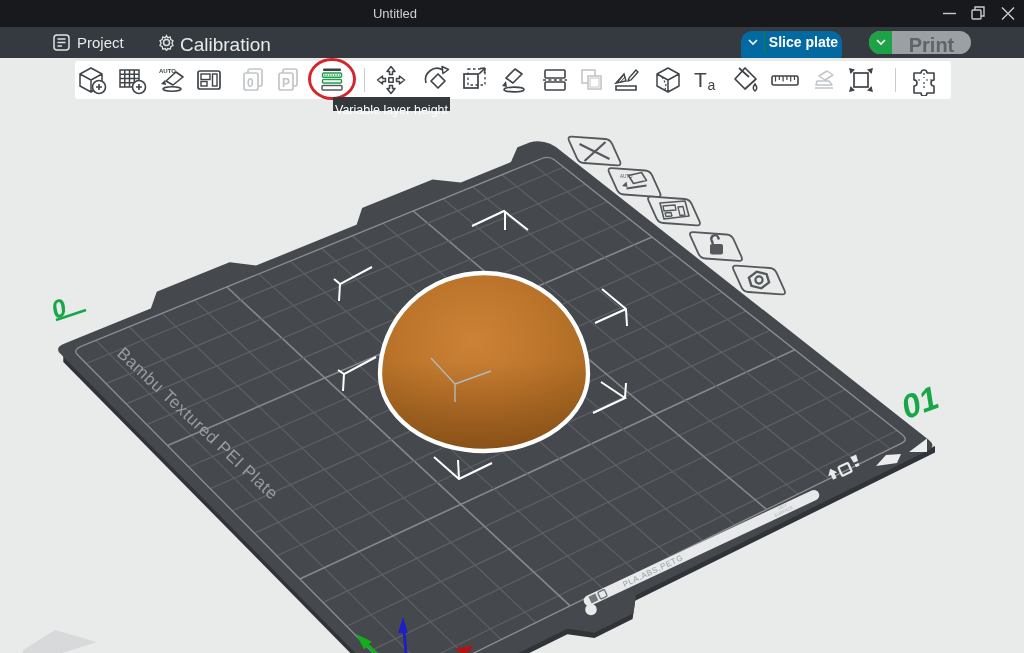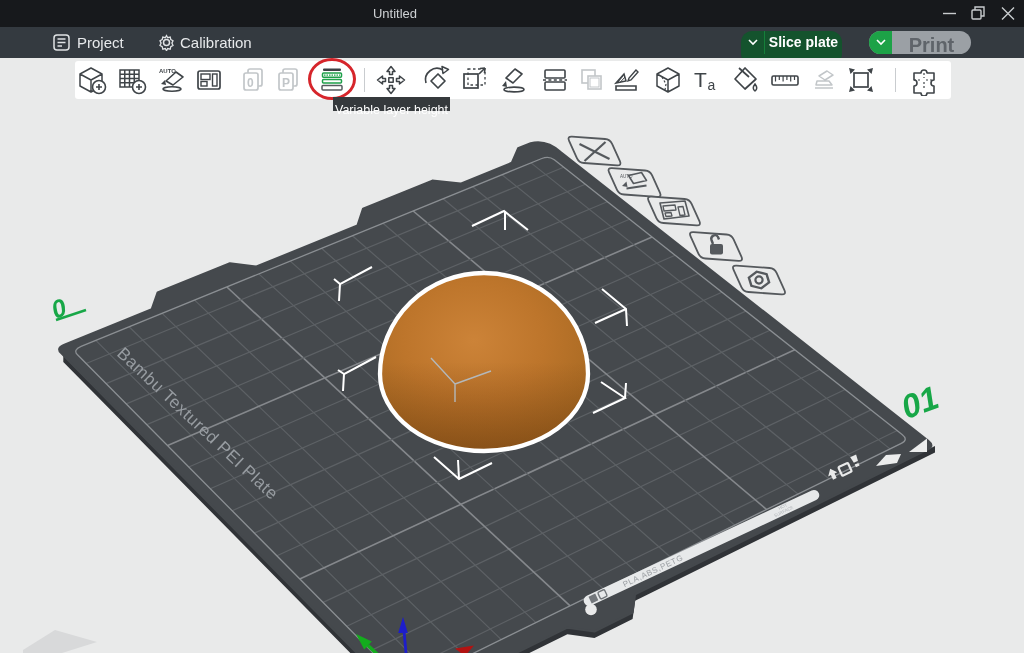--- a/index.html
+++ b/index.html
@@ -24,22 +24,22 @@
       <rect x="1" y="1" width="15" height="15" rx="3" fill="none" stroke="#dfe2e4" stroke-width="1.5"></rect>
       <line x1="4.5" y1="5" x2="12.5" y2="5" stroke="#dfe2e4" stroke-width="1.5"></line>
       <line x1="4.5" y1="8.5" x2="12.5" y2="8.5" stroke="#dfe2e4" stroke-width="1.5"></line>
       <line x1="4.5" y1="12" x2="9" y2="12" stroke="#dfe2e4" stroke-width="1.5"></line>
     </svg>
  <div style="position:absolute;left:77px;top:7px;color:#e7e9eb;font-size:15px">Project</div>
  <svg style="position:absolute;left:158px;top:7px" width="17" height="17" viewBox="0 0 17 17">
       <circle cx="8.5" cy="8.5" r="3" fill="none" stroke="#dfe2e4" stroke-width="1.5"></circle>
       <path d="M8.5,1.5 l1.2,2.2 2.5,-0.6 0.6,2.5 2.2,1.2 -1.1,2.3 1.1,2.3 -2.2,1.2 -0.6,2.5 -2.5,-0.6 -1.2,2.2 -1.2,-2.2 -2.5,0.6 -0.6,-2.5 -2.2,-1.2 1.1,-2.3 -1.1,-2.3 2.2,-1.2 0.6,-2.5 2.5,0.6 Z" fill="none" stroke="#dfe2e4" stroke-width="1.3"></path>
     </svg>
- <div style="position:absolute;left:180px;top:7px;color:#e7e9eb;font-size:15px">Calibration</div>
- <div style="position:absolute;left:741px;top:4px;width:101px;height:34px;background:#14532d;border-radius:11.5px">
+ <div style="position:absolute;left:180px;top:7px;color:#e7e9eb;font-size:19px">Calibration</div>
+ <div style="position:absolute;left:741px;top:4px;width:101px;height:34px;background:#0369a1;border-radius:11.5px">
    <svg style="position:absolute;left:6px;top:7px" width="12" height="9">
         <path d="M2,2 L6,6 L10,2" stroke="#fff" stroke-width="1.6" fill="none"></path>
       </svg>
    <div style="position:absolute;left:23px;top:0;width:1px;height:23px;background:#15803a"></div>
    <div style="position:absolute;left:24px;width:77px;text-align:center;top:3px;color:#fff;font-size:14px;font-weight:bold">Slice plate</div>
  </div>
  <div style="position:absolute;left:869px;top:4px;width:102px;height:23px;background:#9ba0a5;border-radius:11.5px">
    <div style="position:absolute;left:0;top:0;width:23px;height:23px;background:#1da247;border-radius:11.5px 0 0 11.5px"></div>
    <svg style="position:absolute;left:6px;top:7px" width="12" height="9">
         <path d="M2,2 L6,6 L10,2" stroke="#fff" stroke-width="1.6" fill="none"></path>

